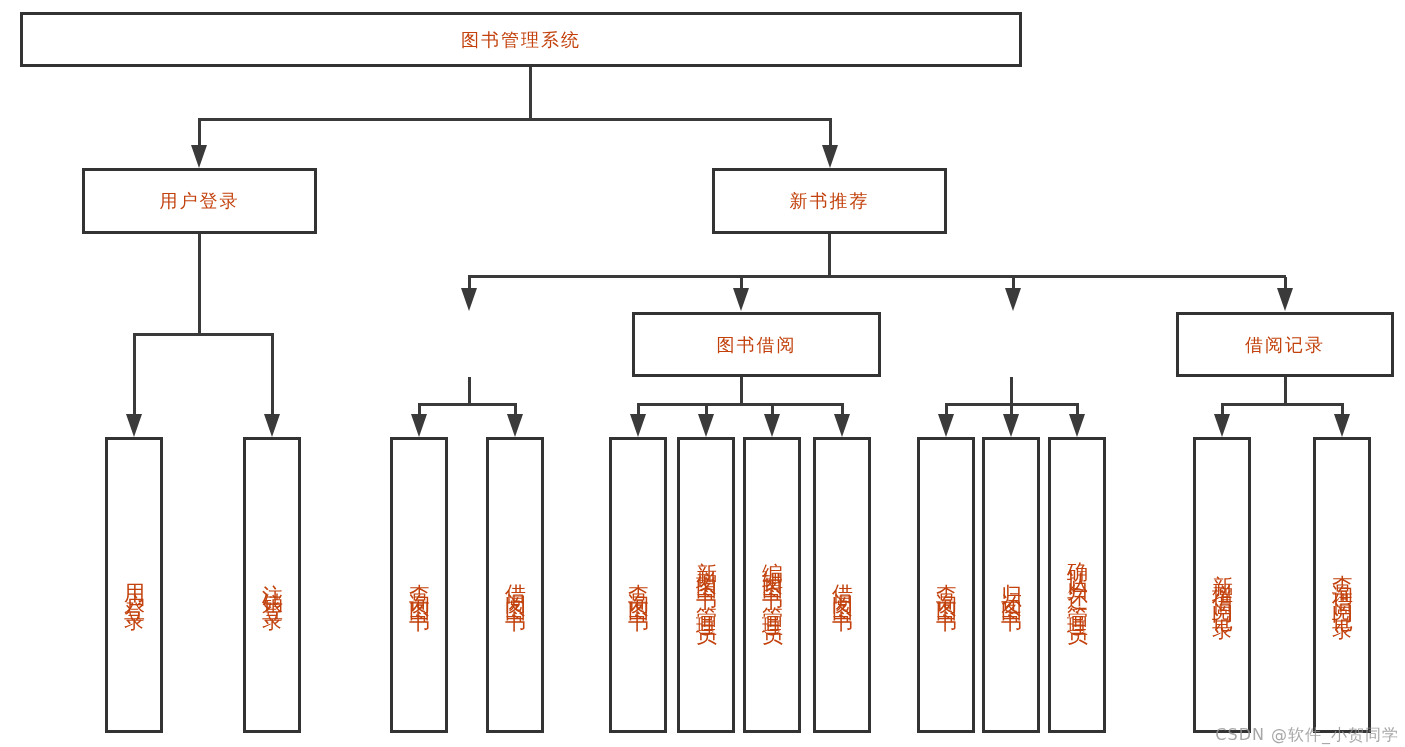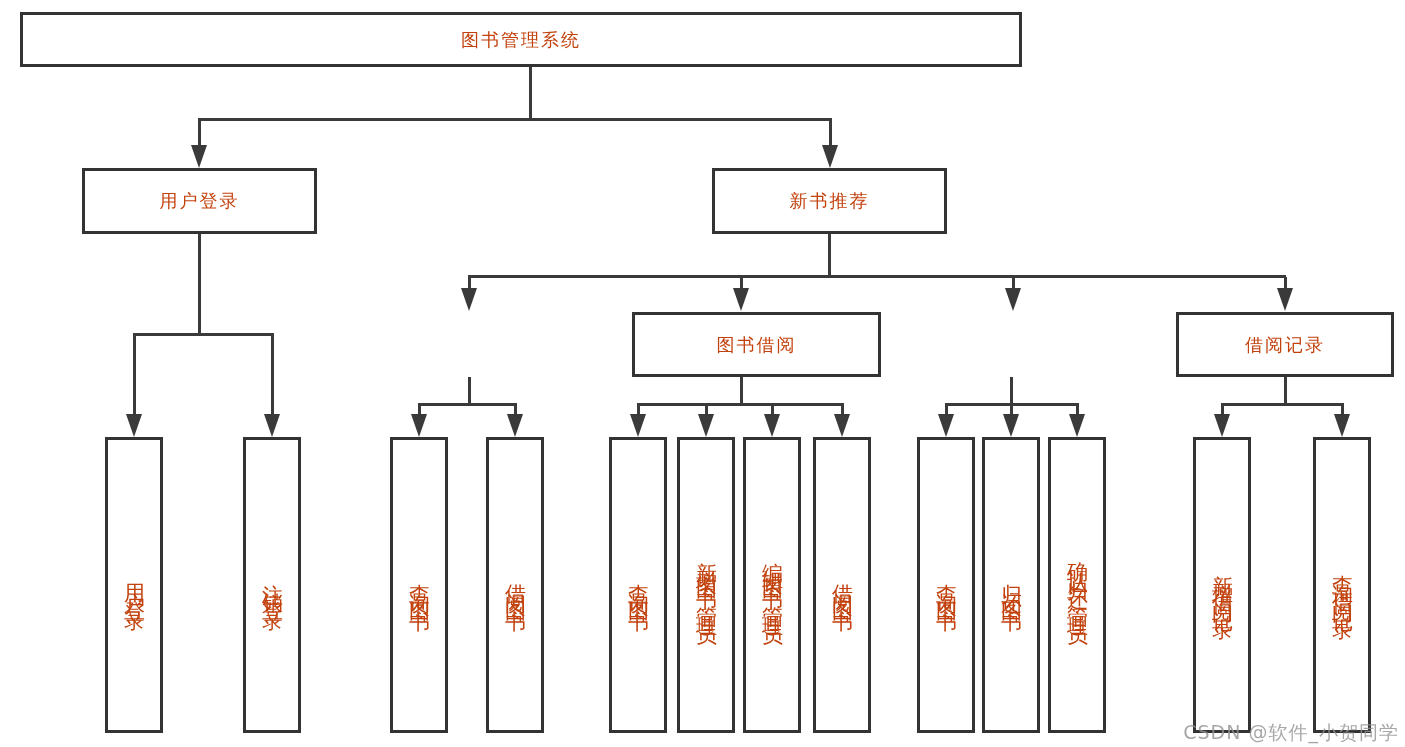--- a/index.html
+++ b/index.html
@@ -19,21 +19,21 @@
     font-size:21px;letter-spacing:9px;line-height:1;white-space:nowrap;
   }
   .vline{position:absolute;width:3px;background:#3a3a3a;}
   .hline{position:absolute;height:3px;background:#3a3a3a;}
   .arr{
     position:absolute;width:0;height:0;
     border-left:8px solid transparent;border-right:8px solid transparent;
     border-top:23px solid #3a3a3a;
   }
   .watermark{
-    position:absolute;right:6px;bottom:1px;font-size:19px;
+    position:absolute;right:6px;bottom:1px;font-size:16px;
     color:rgba(148,148,148,0.82);letter-spacing:1px;z-index:5;white-space:nowrap;
   }
 </style>
 </head>
 <body>
 
 <div id="canvas">
 
   <div class="box" style="left:20px;top:12px;width:1002px;height:55px;">
     <span class="hlabel">图书管理系统</span>

